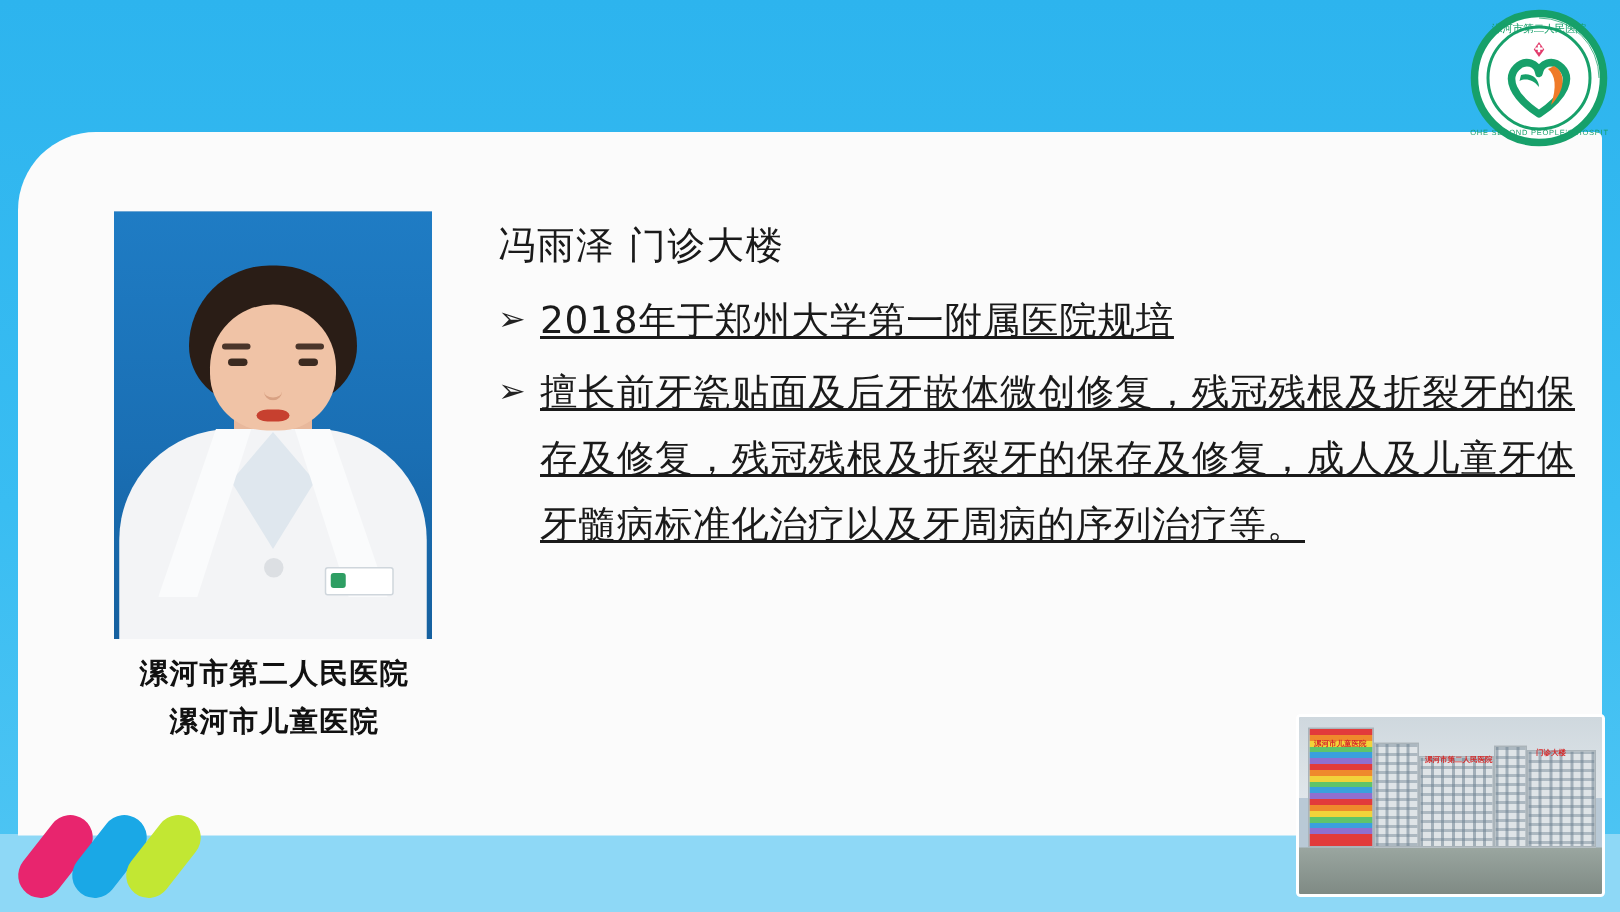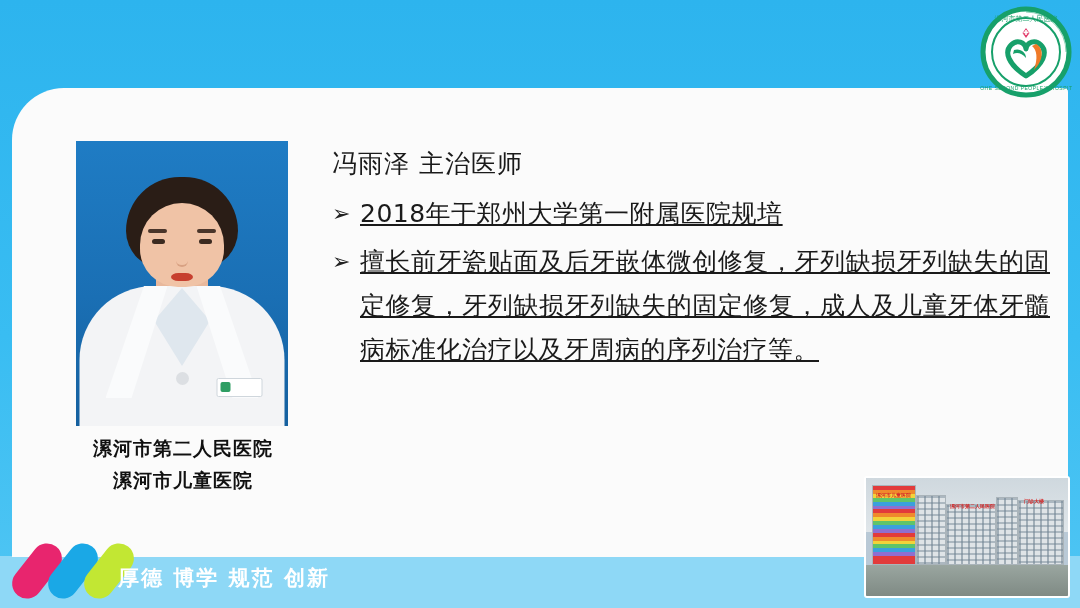--- a/index.html
+++ b/index.html
@@ -316,30 +316,30 @@
     <div class="ph-browR"></div>
     <div class="ph-eyeL"></div>
     <div class="ph-eyeR"></div>
     <div class="ph-nose"></div>
     <div class="ph-lips"></div>
   </div>
 
   <div class="caption caption-1">漯河市第二人民医院</div>
   <div class="caption caption-2">漯河市儿童医院</div>
 
-  <div class="doc-name">冯雨泽    主治医师</div>
+  <div class="doc-name">冯雨泽    门诊大楼</div>
 
   <div class="bullet-list">
     <div class="bullet">
       <span class="bullet-mark">➢</span>
       <span class="bullet-text">2018年于郑州大学第一附属医院规培</span>
     </div>
     <div class="bullet">
       <span class="bullet-mark">➢</span>
-      <span class="bullet-text">擅长前牙瓷贴面及后牙嵌体微创修复，牙列缺损牙列缺失的固定修复，牙列缺损牙列缺失的固定修复，成人及儿童牙体牙髓病标准化治疗以及牙周病的序列治疗等。</span>
+      <span class="bullet-text">擅长前牙瓷贴面及后牙嵌体微创修复，残冠残根及折裂牙的保存及修复，残冠残根及折裂牙的保存及修复，成人及儿童牙体牙髓病标准化治疗以及牙周病的序列治疗等。</span>
     </div>
   </div>
 
   <div class="logo">
     <svg width="92" height="92" viewBox="0 0 92 92">
       <circle cx="46" cy="46" r="44" fill="#ffffff"></circle>
       <circle cx="46" cy="46" r="43" fill="none" stroke="#17a06a" stroke-width="5"></circle>
       <circle cx="46" cy="46" r="34" fill="none" stroke="#17a06a" stroke-width="2"></circle>
       <circle cx="46" cy="46" r="31" fill="#ffffff"></circle>
       <path d="M46 22 l3.5 5 -3.5 5 -3.5 -5 z" fill="#e23b6b"></path>
@@ -362,15 +362,14 @@
     <div class="bld win" style="left:130px;width:20px; height:56%;"></div>
     <div class="bld win" style="left:152px;width:44px; height:54%;"></div>
     <div class="bld-sign" style="left:10px; top:14px;">漯河市儿童医院</div>
     <div class="bld-sign" style="left:84px; top:25px;">漯河市第二人民医院</div>
     <div class="bld-sign" style="left:158px;top:20px;">门诊大楼</div>
   </div>
 
   <div class="ribbon ribbon-1"></div>
   <div class="ribbon ribbon-2"></div>
   <div class="ribbon ribbon-3"></div>
-  <div class="motto">厚德  博学  规范  创新</div>
 
 </div>
 
 </body></html>

